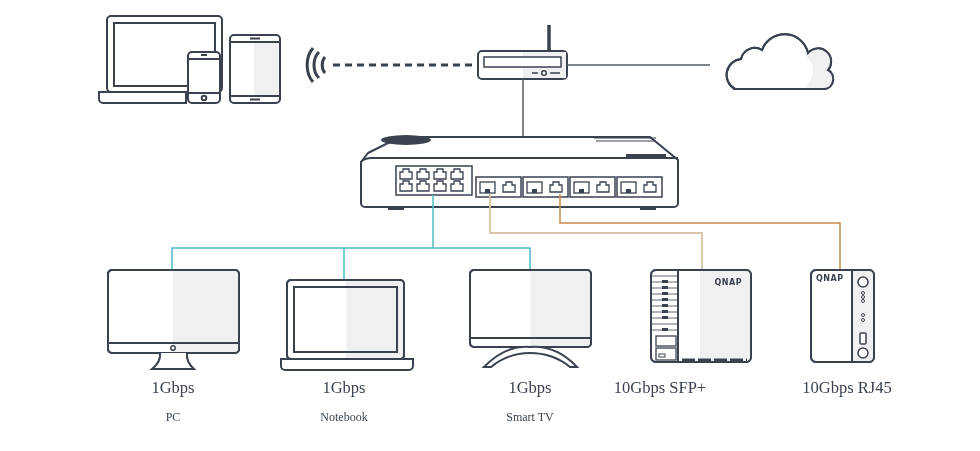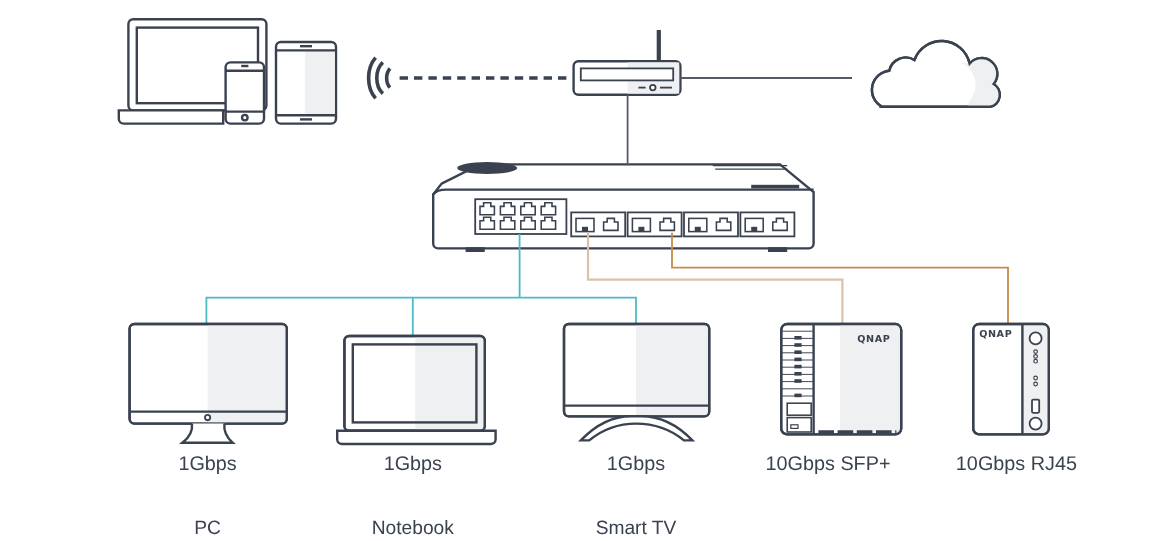--- a/index.html
+++ b/index.html
@@ -1,20 +1,20 @@
 <!DOCTYPE html>
 <html><head>
 <meta charset="utf-8">
 <style>
   html, body { margin:0; padding:0; background:#ffffff; }
   body { width:980px; height:451px; position:relative; overflow:hidden; font-family:"Liberation Sans", "DejaVu Sans", sans-serif; }
   svg#diagram { position:absolute; left:0; top:0; }
-  .lbl { position:absolute; text-align:center; color:#3a4250; transform:translateX(-50%); white-space:nowrap; }
+  .lbl { position:absolute; text-align:center; color:#3a4250; transform:translateX(-50%); white-space:nowrap;font-family:Liberation Serif, serif; }
   .speed { font-size:16.5px; top:378px; }
-  .dev { font-size:16px; top:432px; color:#3a4250; }
+  .dev { font-size:12px; top:410px; color:#3a4250; }
 </style>
 </head>
 <body>
 
 <svg id="diagram" width="980" height="451" viewBox="0 0 980 451">
 
   <g stroke="#3a4250" stroke-width="2" fill="none">
     <rect x="107" y="16" width="115" height="76" rx="4" fill="#fff"></rect>
     <rect x="114" y="23" width="101" height="63" fill="#fff"></rect>
     <path d="M99 92 H186 V103 H103 a4 4 0 0 1 -4 -4 Z" fill="#fff"></path>
@@ -181,14 +181,14 @@
     <circle cx="863" cy="353" r="5" fill="#fff" stroke-width="1.5"></circle>
   </g>
 </svg>
 
 <div class="lbl speed" style="left:173px">1Gbps</div>
 <div class="lbl dev" style="left:173px">PC</div>
 <div class="lbl speed" style="left:344px">1Gbps</div>
 <div class="lbl dev" style="left:344px">Notebook</div>
 <div class="lbl speed" style="left:530px">1Gbps</div>
 <div class="lbl dev" style="left:530px">Smart TV</div>
-<div class="lbl speed" style="left:690px">10Gbps SFP+</div>
+<div class="lbl speed" style="left:660px">10Gbps SFP+</div>
 <div class="lbl speed" style="left:847px">10Gbps RJ45</div>
 
 </body></html>

